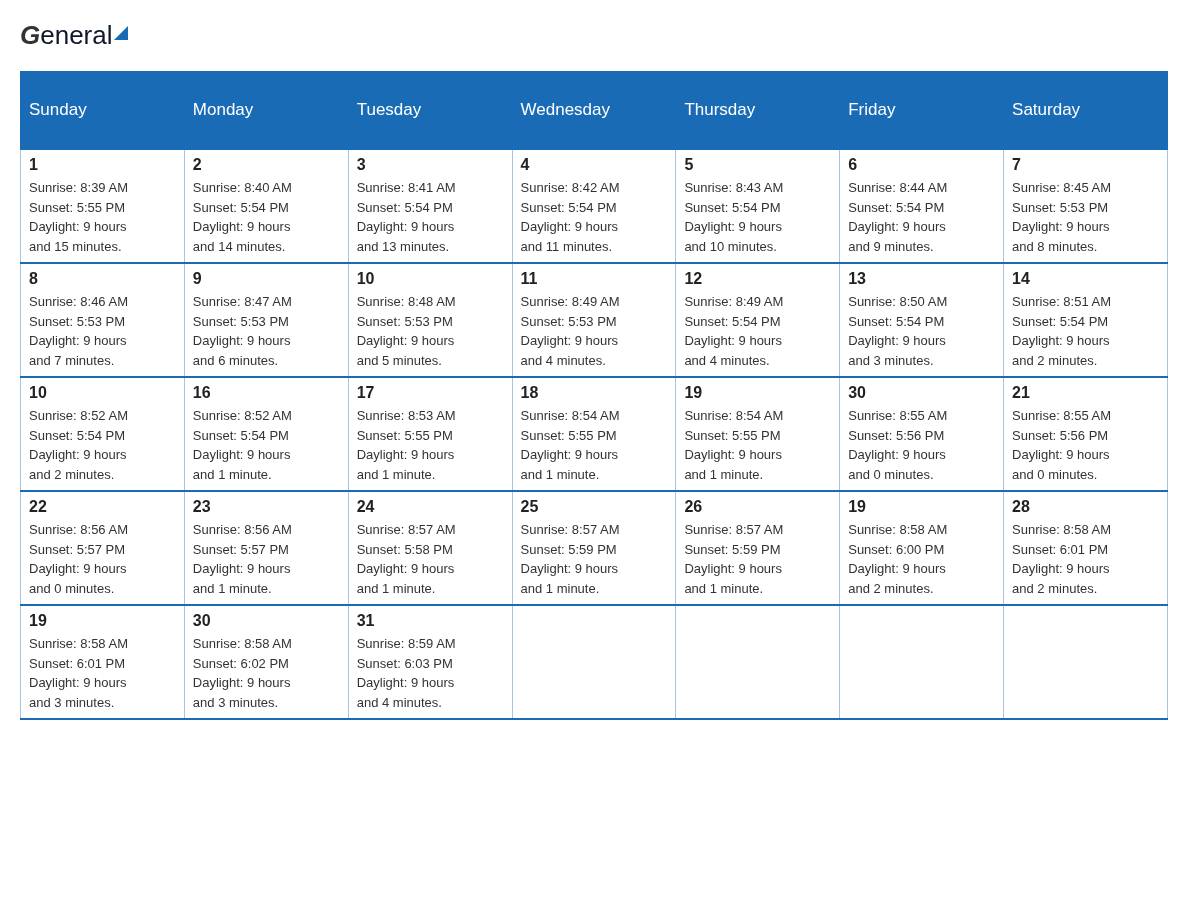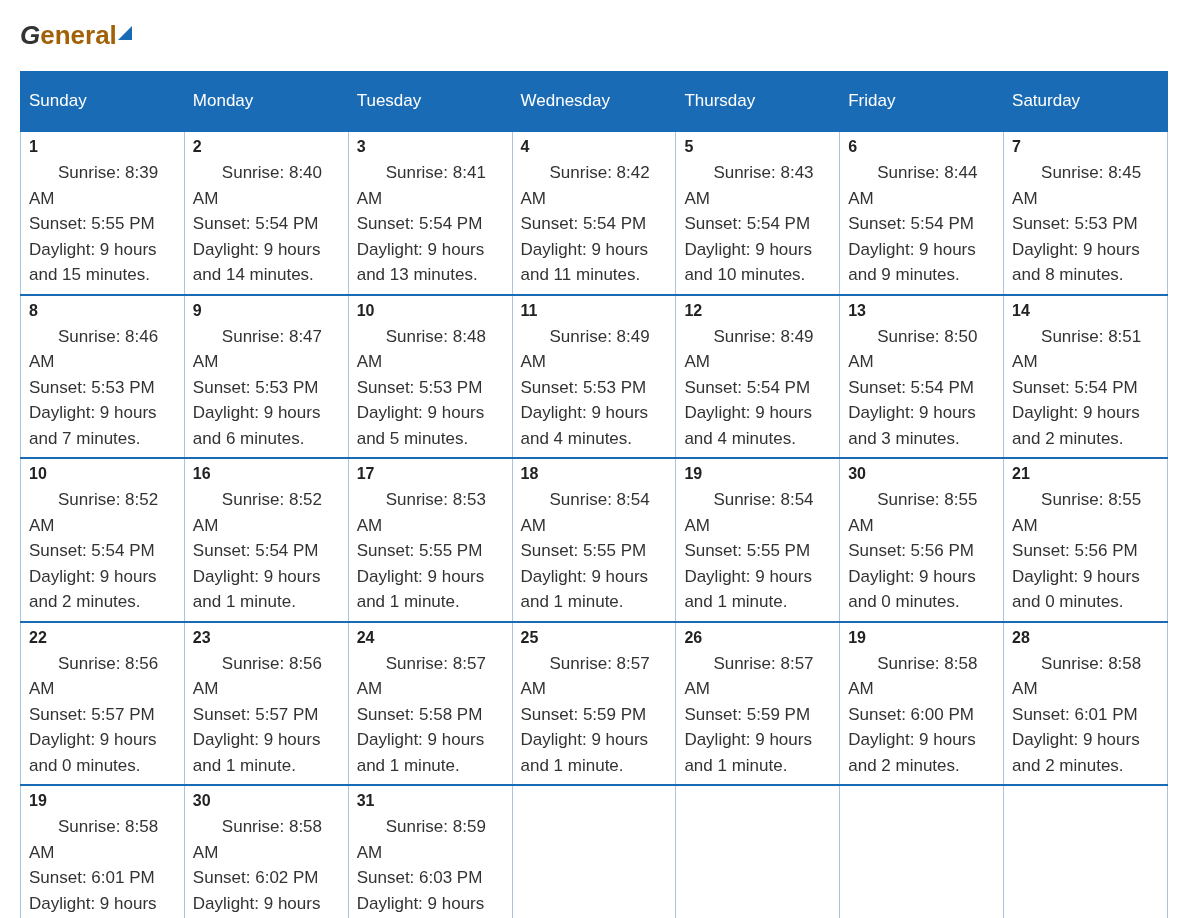--- a/index.html
+++ b/index.html
@@ -31,21 +31,21 @@
       margin-top: 6px;
     }
     .calendar {
       width: 100%;
       border-collapse: collapse;
       border: 1px solid #1a6bb5;
     }
     .calendar th {
       background-color: #1a6bb5;
       color: #fff;
-      padding: 19px 8px;
+      padding: 28px 8px;
       font-size: 17px;
       font-weight: normal;
       text-align: left;
       border: 1px solid #1a6bb5;
     }
     .calendar td {
       vertical-align: top;
       padding: 6px 8px;
       border: 1px solid #aac4e0;
       width: 14.28%;
@@ -55,24 +55,23 @@
       border-bottom: 2px solid #1a6bb5;
     }
     .day-num {
       font-size: 16px;
       font-weight: bold;
       color: #222;
       display: block;
       margin-bottom: 4px;
     }
     .day-info {
-      font-size: 17px;
+      font-size: 13px;
       color: #333;
       line-height: 1.5;
-      margin-left: 29px;
     }
     .empty-cell {
       background: #fff;
     }
 
     
     .logo-wrapper {
       display: flex;
       flex-direction: column;
     }
@@ -81,22 +80,22 @@
       align-items: center;
     }
     .logo-g {
       font-size: 26px;
       font-weight: bold;
       color: #333;
       font-style: italic;
     }
     .logo-eneral {
       font-size: 26px;
-      font-weight: bold;
-      color: #a16207;
+      font-weight: normal;
+      color: #0f172a;
     }
     .logo-triangle {
       display: inline-block;
       width: 0;
       height: 0;
       border-top: 0px solid transparent;
       border-bottom: 14px solid #1a6bb5;
       border-left: 14px solid transparent;
       border-right: 0px solid transparent;
       margin-left: 1px;

